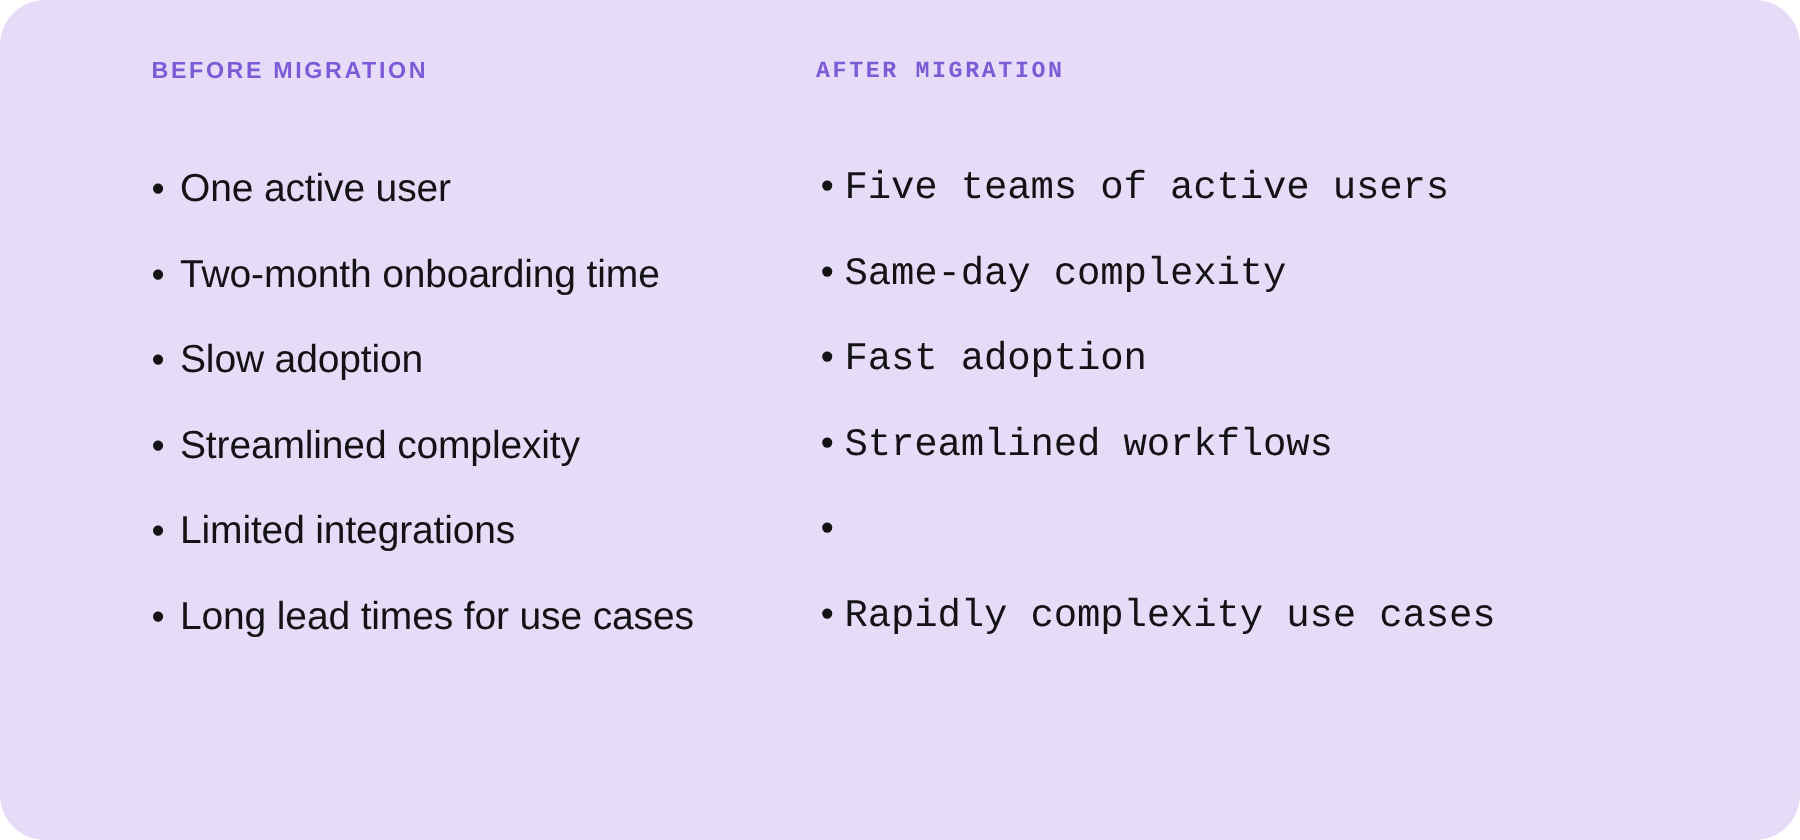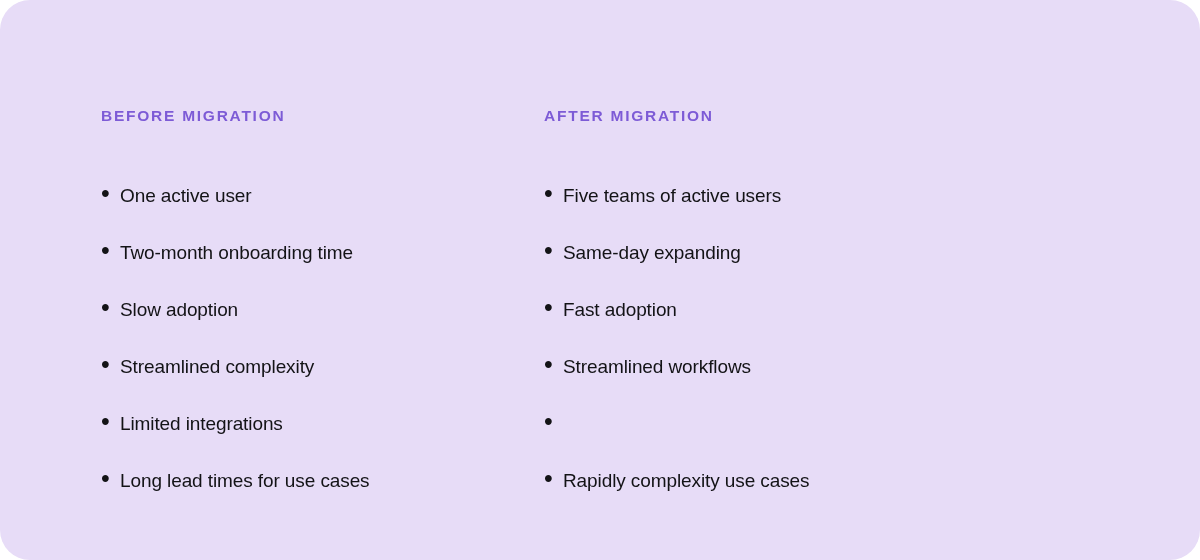--- a/index.html
+++ b/index.html
@@ -27,35 +27,36 @@
     position: absolute;
     left: 0;
     top: 0;
     width: 1200px;
     height: 560px;
     display: flex;
     flex-direction: row;
   }
   .column {
     box-sizing: border-box;
-    padding-top: 108px;
+    padding-top: 40px;
   }
   .column-before {
     width: 543px;
     padding-left: 101px;
   }
   .column-after {
     width: 657px;
     padding-left: 643px;
     padding-left: 0;
     margin-left: 0;
     position: relative;
   }
   .column-after .col-inner {
     padding-left: 1px;
+    font-family: Liberation Mono, monospace;
   }
   .col-heading {
     font-size: 15.5px;
     font-weight: bold;
     letter-spacing: 1.75px;
     color: #7d5bd6;
     text-transform: uppercase;
     line-height: 1;
     margin: 0 0 41px 0;
     white-space: nowrap;
@@ -73,21 +74,21 @@
     white-space: nowrap;
   }
   .bullet-dot {
     width: 19px;
     flex: 0 0 19px;
     font-size: 25px;
     color: #131316;
     line-height: 57px;
   }
   .bullet-text {
-    font-size: 19px;
+    font-size: 26px;
     color: #131316;
     line-height: 57px;
     letter-spacing: -0.1px;
   }
 </style>
 </head>
 <body>
 
 <div class="card">
   <div class="columns">
@@ -125,21 +126,21 @@
     <div class="column column-after">
       <div class="col-inner">
         <div class="col-heading">AFTER MIGRATION</div>
         <ul class="bullet-list">
           <li class="bullet-item">
             <span class="bullet-dot">•</span>
             <span class="bullet-text">Five teams of active users</span>
           </li>
           <li class="bullet-item">
             <span class="bullet-dot">•</span>
-            <span class="bullet-text">Same-day expanding</span>
+            <span class="bullet-text">Same-day complexity</span>
           </li>
           <li class="bullet-item">
             <span class="bullet-dot">•</span>
             <span class="bullet-text">Fast adoption</span>
           </li>
           <li class="bullet-item">
             <span class="bullet-dot">•</span>
             <span class="bullet-text">Streamlined workflows</span>
           </li>
           <li class="bullet-item">

